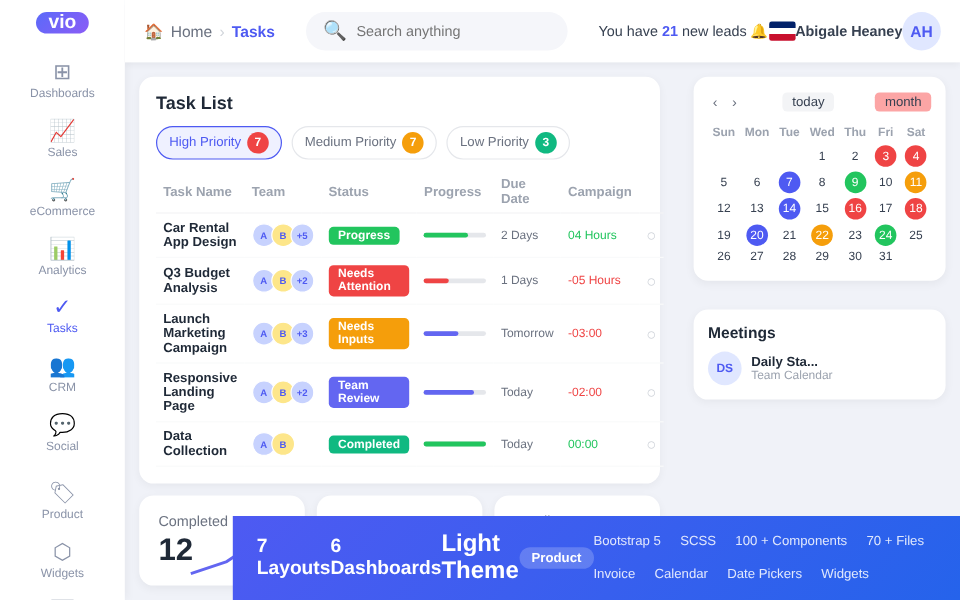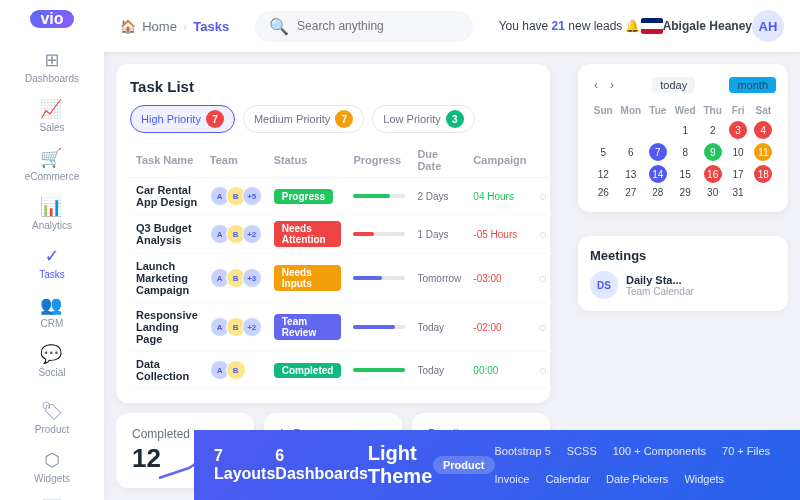--- a/index.html
+++ b/index.html
@@ -134,21 +134,21 @@
     .stat-value { font-size: 26px; font-weight: 700; color: #1f2937; }
     .stat-chart { position: absolute; bottom: 0; right: 0; width: 100px; height: 50px; }
 
     
     .right-panel { width: 210px; flex-shrink: 0; display: flex; flex-direction: column; gap: 10px; }
     .calendar-card { background: #fff; border-radius: 12px; padding: 12px; box-shadow: 0 2px 8px rgba(0,0,0,0.05); }
     .cal-header { display: flex; align-items: center; justify-content: space-between; margin-bottom: 8px; }
     .cal-nav { display: flex; gap: 4px; }
     .cal-nav-btn { background: none; border: none; cursor: pointer; color: #6b7280; font-size: 12px; padding: 2px 4px; }
     .cal-today { padding: 2px 8px; background: #f3f4f6; border-radius: 4px; font-size: 11px; cursor: pointer; border: none; color: #374151; }
-    .cal-month-btn { padding: 2px 8px; background: #0ea5e9; border-radius: 4px; font-size: 11px; cursor: pointer; border: none; color: #374151; }
+    .cal-month-btn { padding: 2px 8px; background: #fca5a5; border-radius: 4px; font-size: 11px; cursor: pointer; border: none; color: #374151; }
     .cal-month-title { font-size: 12px; font-weight: 700; color: #1f2937; }
     .cal-grid { width: 100%; border-collapse: collapse; }
     .cal-grid th { font-size: 10px; color: #9ca3af; text-align: center; padding: 3px 0; }
     .cal-grid td { font-size: 10px; text-align: center; padding: 2px 0; color: #374151; cursor: pointer; }
     .cal-dot { width: 18px; height: 18px; border-radius: 50%; display: flex; align-items: center; justify-content: center; margin: 0 auto; font-size: 10px; }
     .dot-blue { background: #4e5af2; color: #fff; }
     .dot-red { background: #ef4444; color: #fff; }
     .dot-green { background: #22c55e; color: #fff; }
     .dot-orange { background: #f59e0b; color: #fff; }
 
@@ -464,20 +464,35 @@
                 <td>15</td>
                 <td>
                   <div class="cal-dot dot-red">16</div>
                 </td>
                 <td>17</td>
                 <td>
                   <div class="cal-dot dot-red">18</div>
                 </td>
               </tr>
               <tr>
+                <td>19</td>
+                <td>
+                  <div class="cal-dot dot-blue">20</div>
+                </td>
+                <td>21</td>
+                <td>
+                  <div class="cal-dot dot-orange">22</div>
+                </td>
+                <td>23</td>
+                <td>
+                  <div class="cal-dot dot-green">24</div>
+                </td>
+                <td>25</td>
+              </tr>
+              <tr>
                 <td>26</td>
                 <td>27</td>
                 <td>28</td>
                 <td>29</td>
                 <td>30</td>
                 <td>31</td>
                 <td></td>
               </tr>
             </tbody>
         </table>

